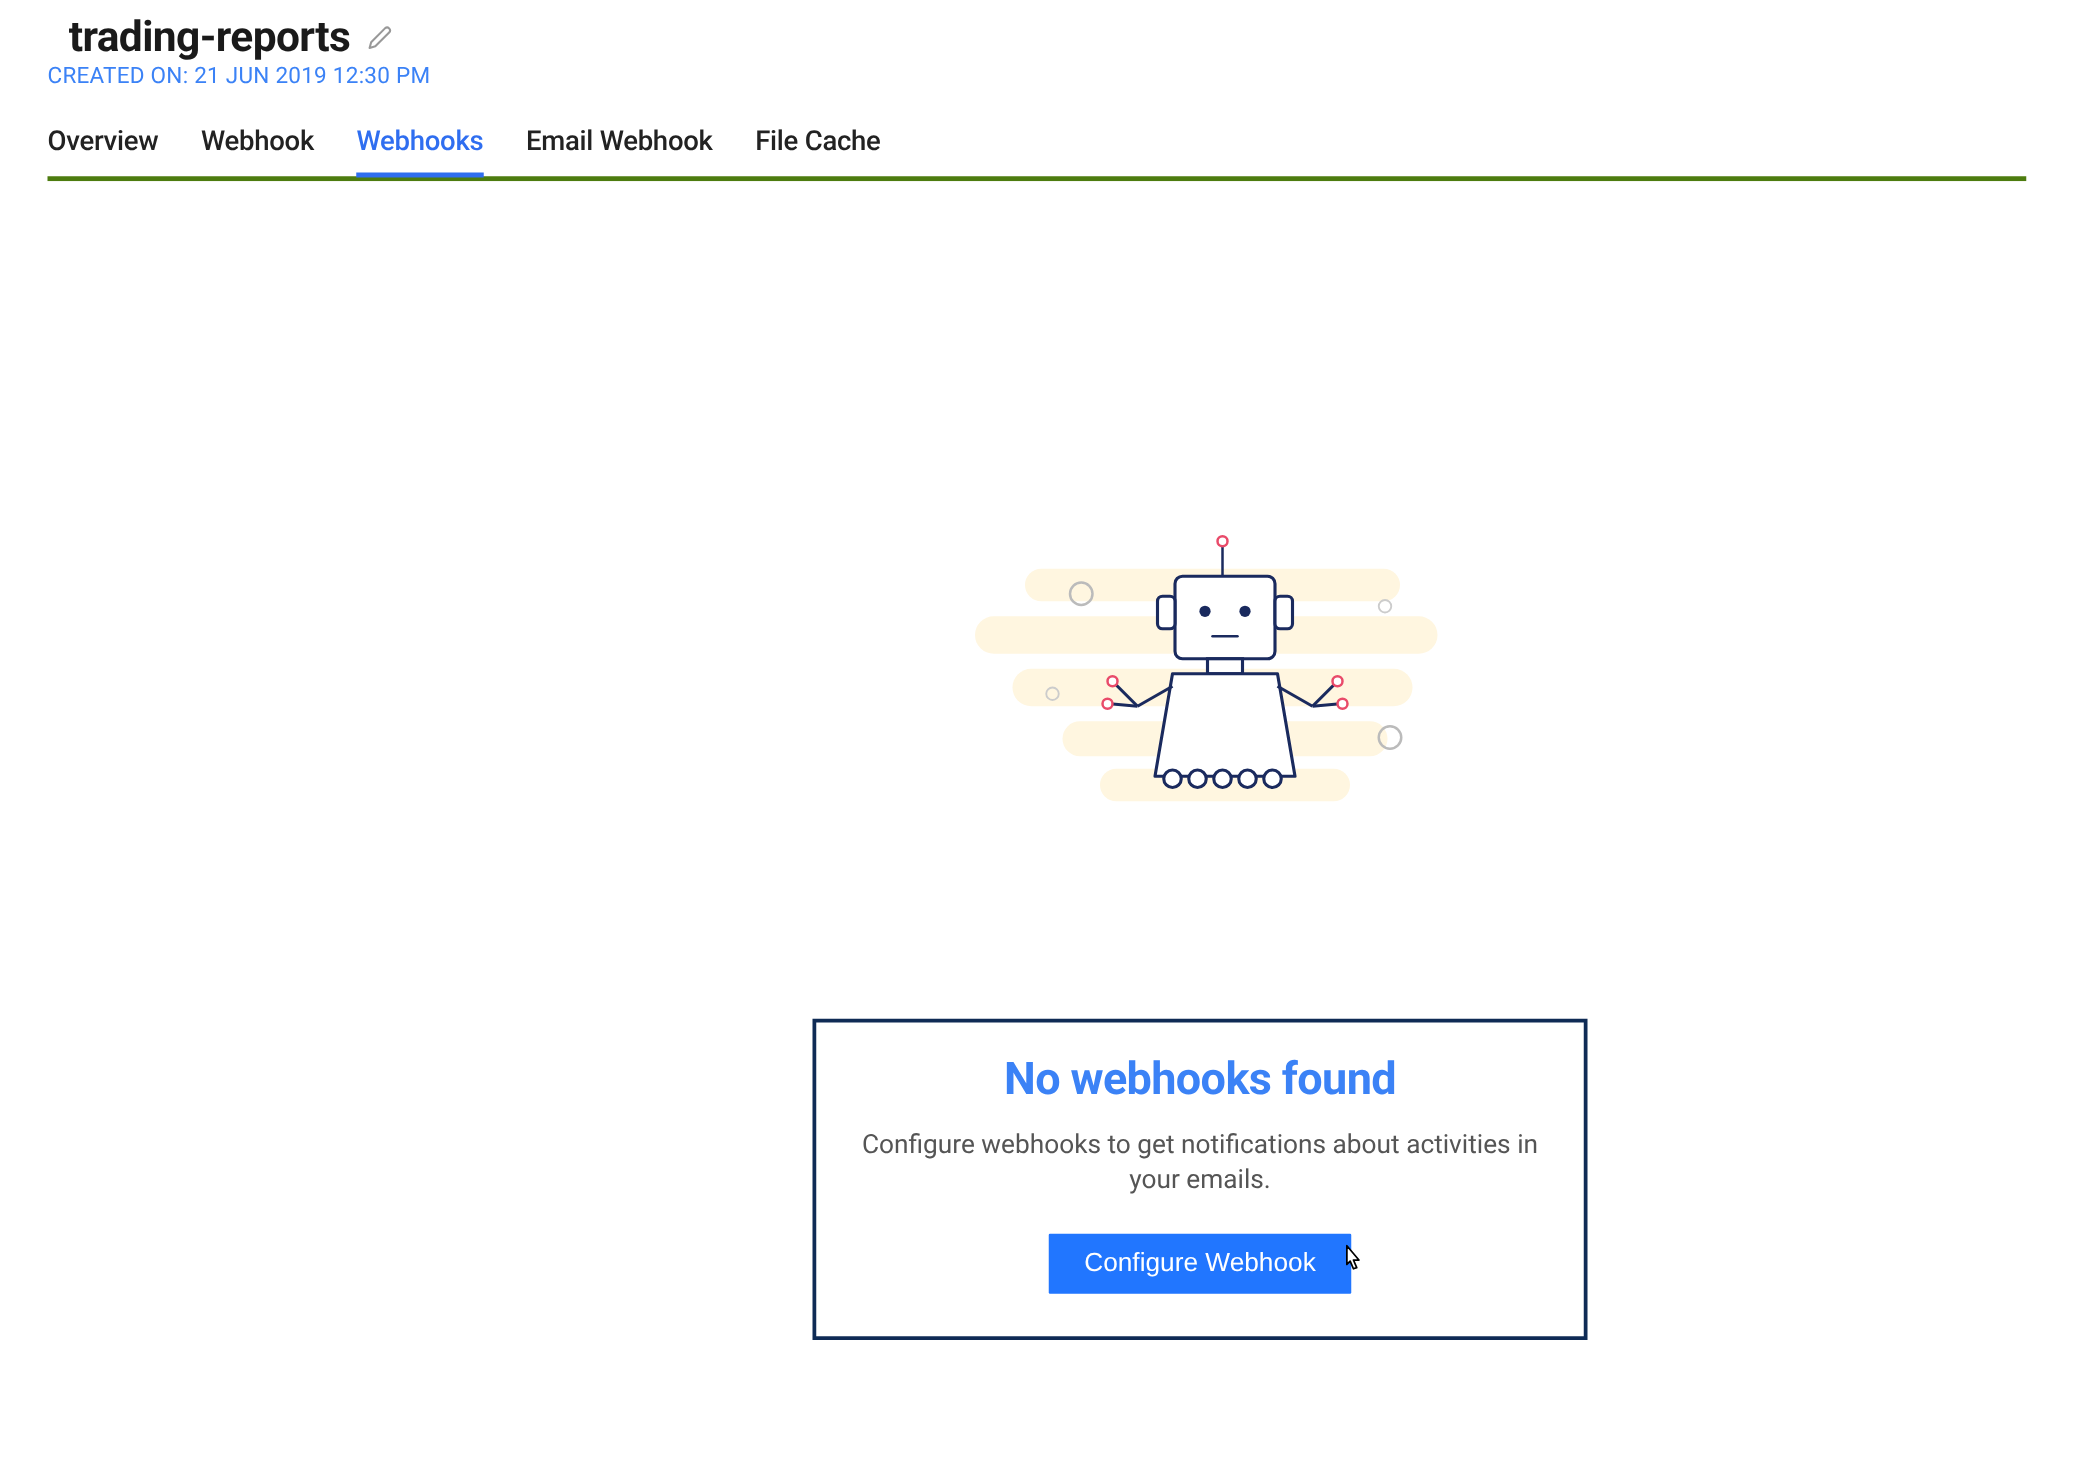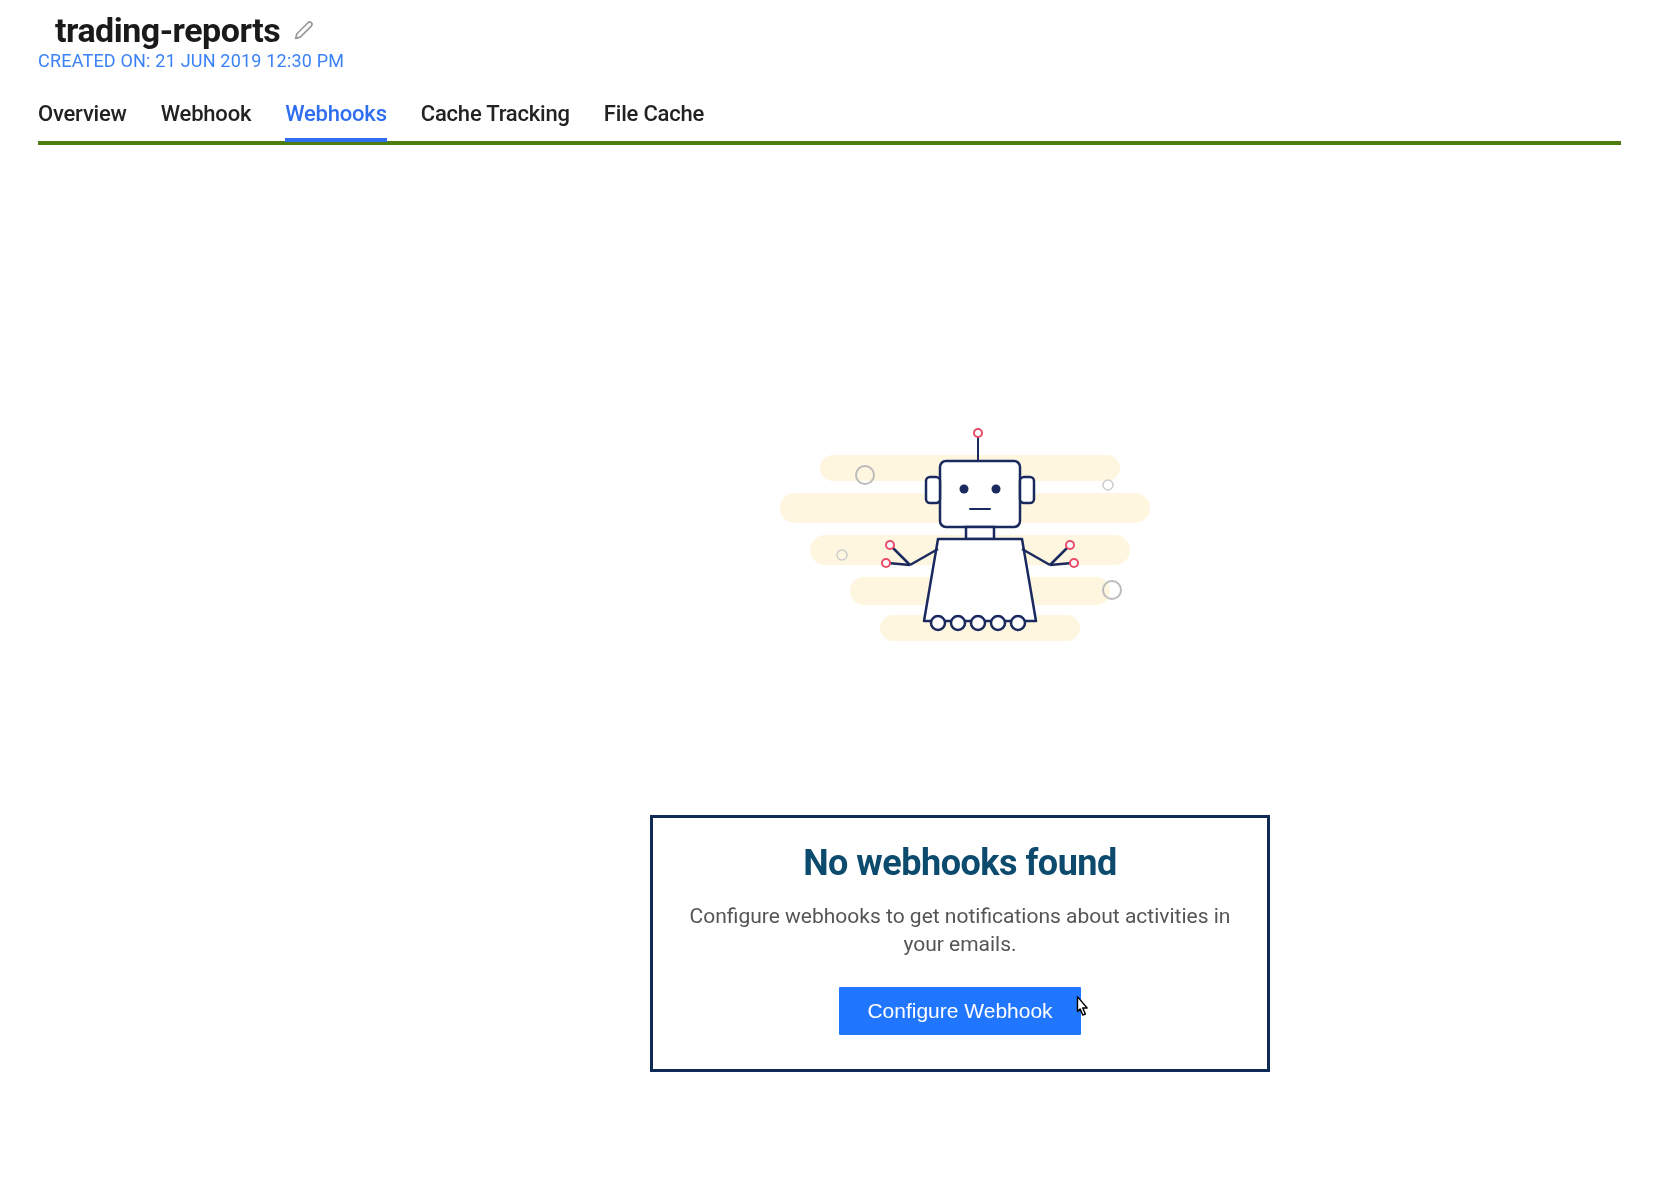--- a/index.html
+++ b/index.html
@@ -82,21 +82,21 @@
       left: 650px;
       top: 670px;
       width: 620px;
       border: 3px solid #0f2b55;
       padding: 24px 20px 34px 20px;
       text-align: center;
     }
     .callout-title {
       font-size: 36px;
       font-weight: 700;
-      color: #0c4a6e;
+      color: #3b82f6;
       letter-spacing: -0.5px;
     }
     .callout-desc {
       margin-top: 18px;
       font-size: 21px;
       color: #555;
       line-height: 1.35;
       padding: 0 10px;
     }
     .configure-btn {
@@ -131,21 +131,21 @@
         <path d="M17 3a2.85 2.85 0 0 1 4 4L7.5 20.5 2 22l1.5-5.5L17 3z"></path>
       </svg>
     </span>
   </div>
   <div class="created-on">CREATED ON: 21 JUN 2019 12:30 PM</div>
 
   <nav class="tabs">
     <div class="tab">Overview</div>
     <div class="tab">Webhook</div>
     <div class="tab active">Webhooks</div>
-    <div class="tab">Cache Tracking</div>
+    <div class="tab">Email Webhook</div>
     <div class="tab">File Cache</div>
   </nav>
 </div>
 
 <div class="content">
   <div class="body-area"></div>
 
   <div class="illustration-wrap">
     <svg viewBox="0 0 420 250" width="420" height="250">
 

